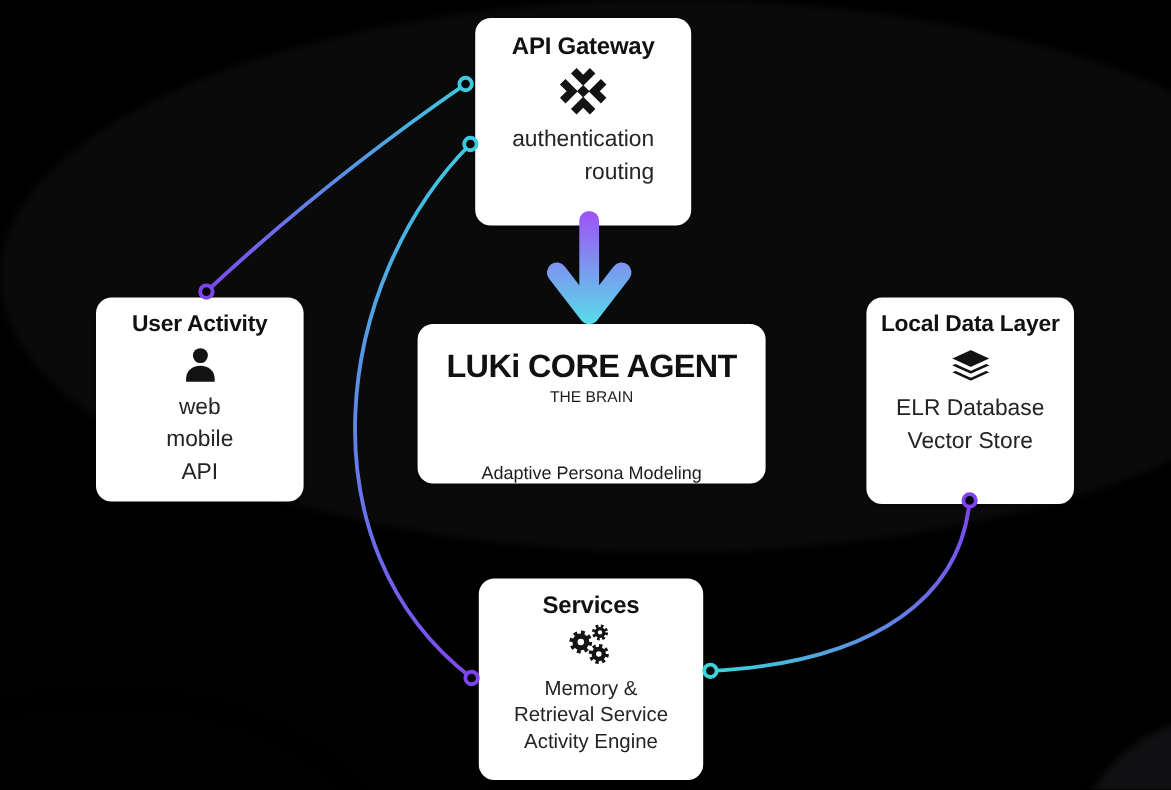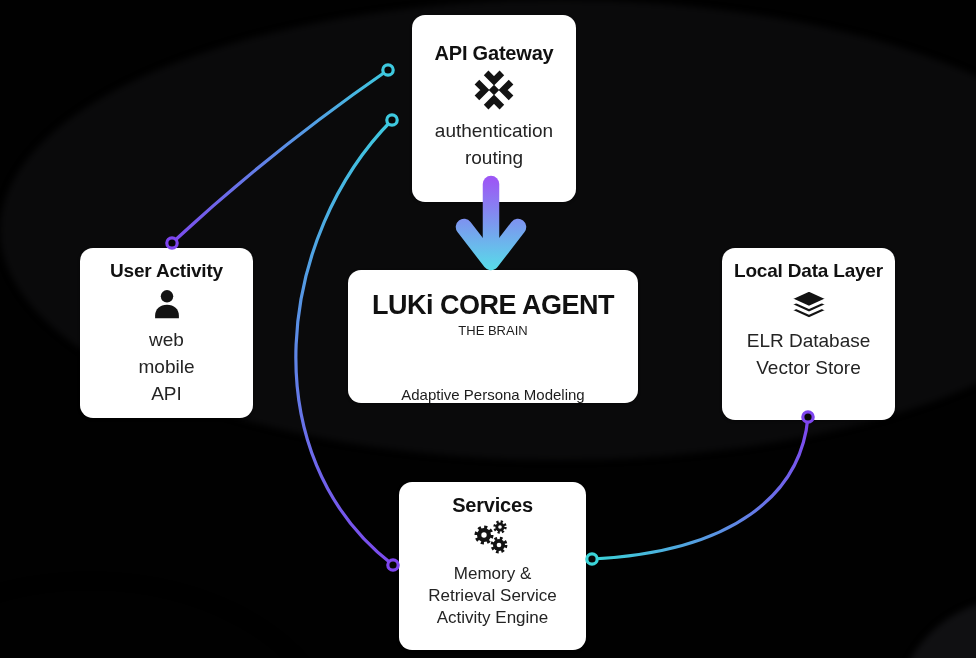--- a/index.html
+++ b/index.html
@@ -23,24 +23,24 @@
     border-radius:13px;
     box-shadow:0 1px 3px rgba(0,0,0,.35);
     display:flex;flex-direction:column;align-items:center;
     text-align:center;
     color:#222;
   }
   .node .title{font-weight:700;color:#111;letter-spacing:-0.2px;}
   .node .icon{display:flex;align-items:center;justify-content:center;}
   .node .body{color:#242424;}
 
-  #node-api-gateway{left:396px;top:15px;width:164px;height:163px;padding-top:24px;margin-left:16px;}
+  #node-api-gateway{left:396px;top:15px;width:180px;height:163px;padding-top:10px;}
   #node-api-gateway .title{font-size:20px;height:28px;line-height:28px;}
   #node-api-gateway .icon{height:40px;margin:3px 0 7px;}
-  #node-api-gateway .body{font-size:19px;line-height:27px;}
+  #node-api-gateway .body{font-size:19px;line-height:27px;text-align:right;}
 
   #node-user-interface{left:80px;top:248px;width:173px;height:160px;padding-top:10px;}
   #node-user-interface .title{font-size:19px;height:26px;line-height:26px;}
   #node-user-interface .icon{height:36px;margin:2px 0 4px;}
   #node-user-interface .body{font-size:19px;line-height:27px;}
 
   #node-core-agent{left:348px;top:270px;width:290px;height:113px;padding-top:20px;}
   #node-core-agent .title{font-size:27px;height:30px;line-height:30px;letter-spacing:-0.5px;}
   #node-core-agent .subtitle{font-size:13px;line-height:18px;color:#1d1d1d;margin-top:2px;}
   #node-core-agent .desc{font-size:15px;line-height:19px;color:#1d1d1d;margin-top:45px;}

